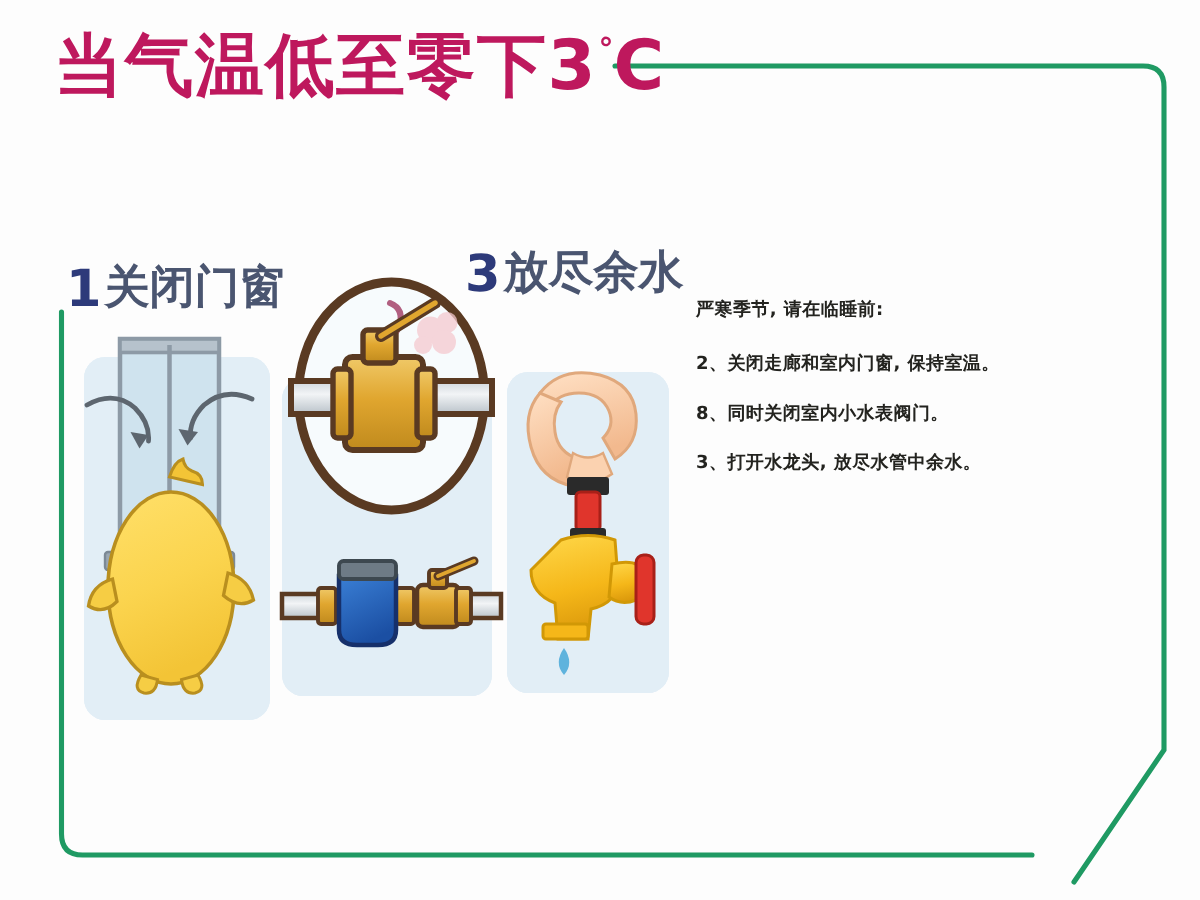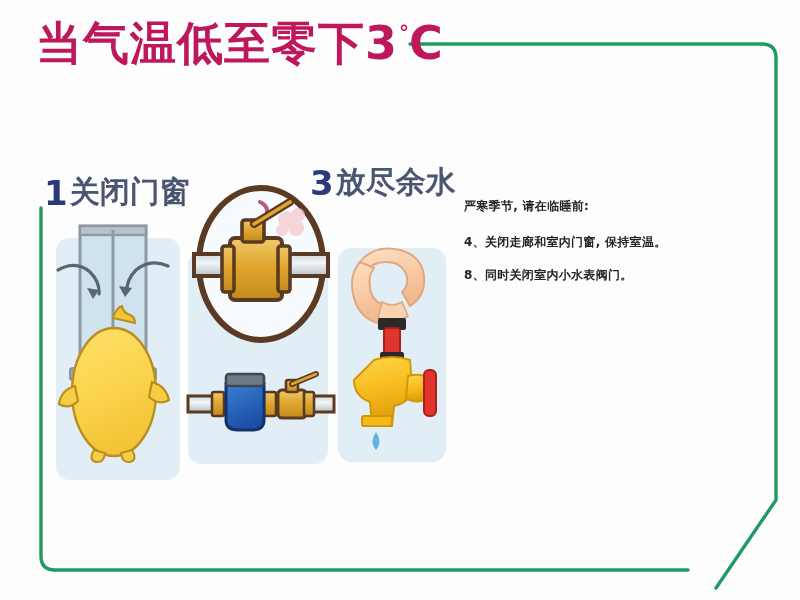--- a/index.html
+++ b/index.html
@@ -249,17 +249,18 @@
 
   <div class="caption" id="cap1">
     <span class="num">1</span><span class="txt">关闭门窗</span>
   </div>
   <div class="caption" id="cap3">
     <span class="num">3</span><span class="txt">放尽余水</span>
   </div>
 
   <div class="body-text">
     <div class="line head">严寒季节, 请在临睡前:</div>
-    <div class="line">4、关闭走廊和室内门窗, 保持室温。</div>
+    <div class="line">2、关闭走廊和室内门窗, 保持室温。</div>
     <div class="line">8、同时关闭室内小水表阀门。</div>
+    <div class="line">3、打开水龙头, 放尽水管中余水。</div>
   </div>
 
 </div>
 
 </body></html>

